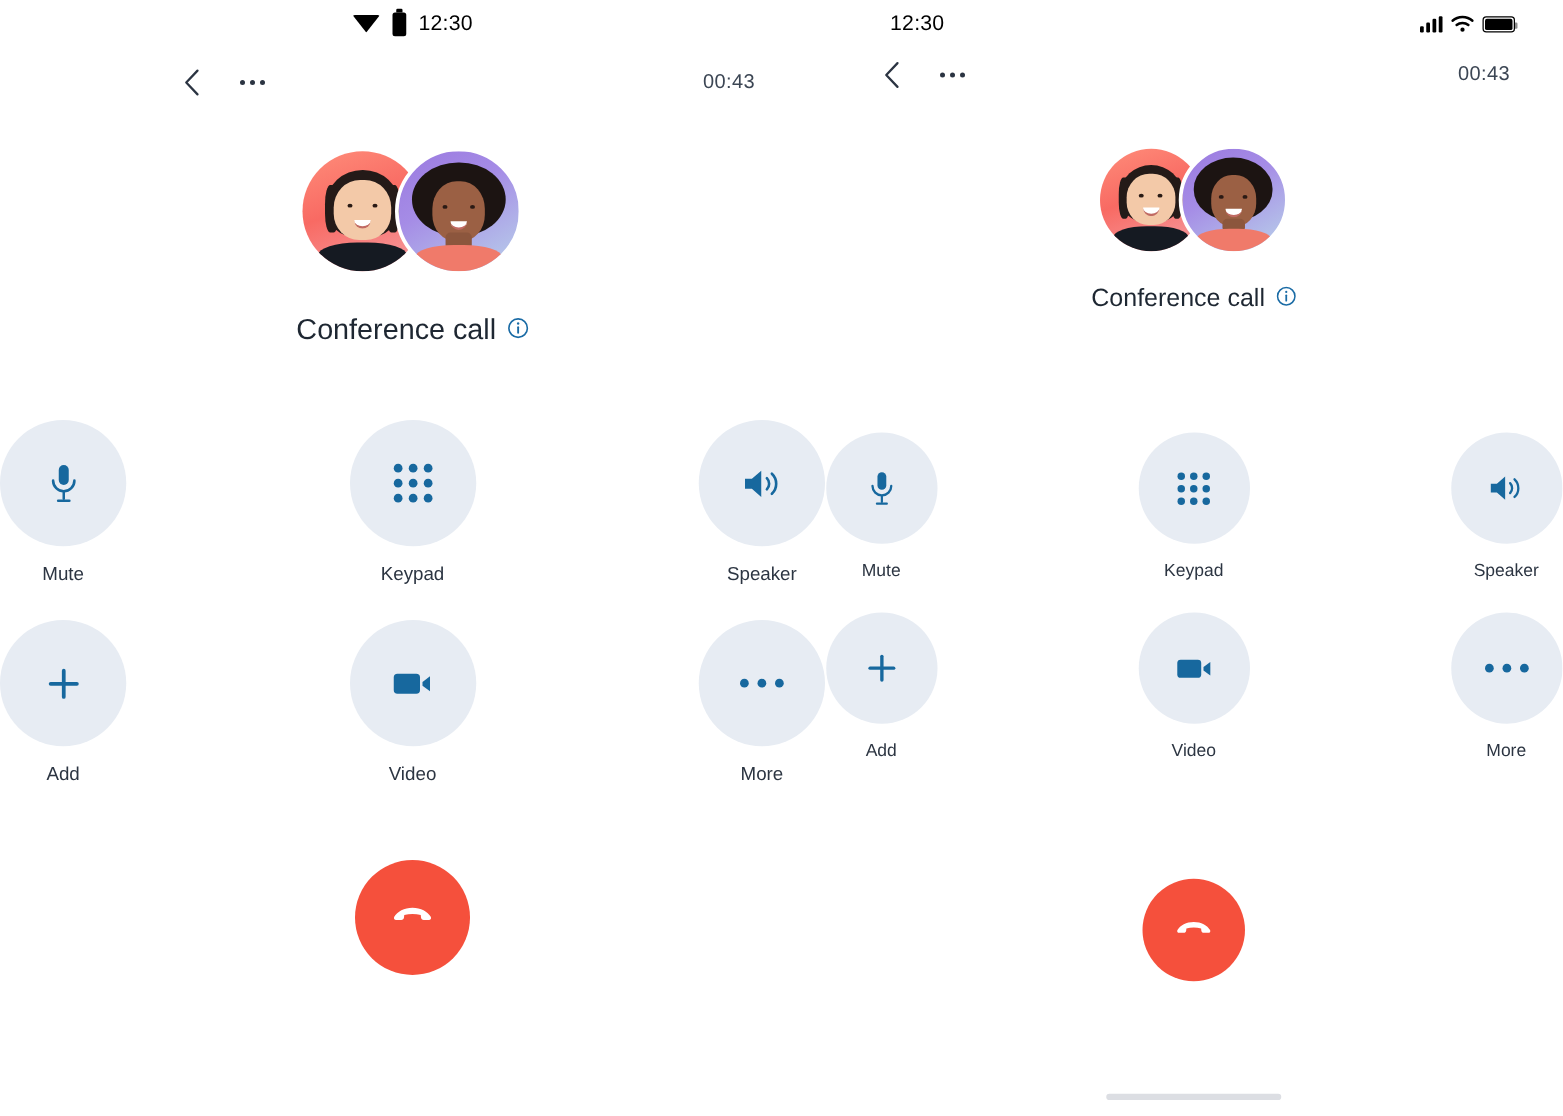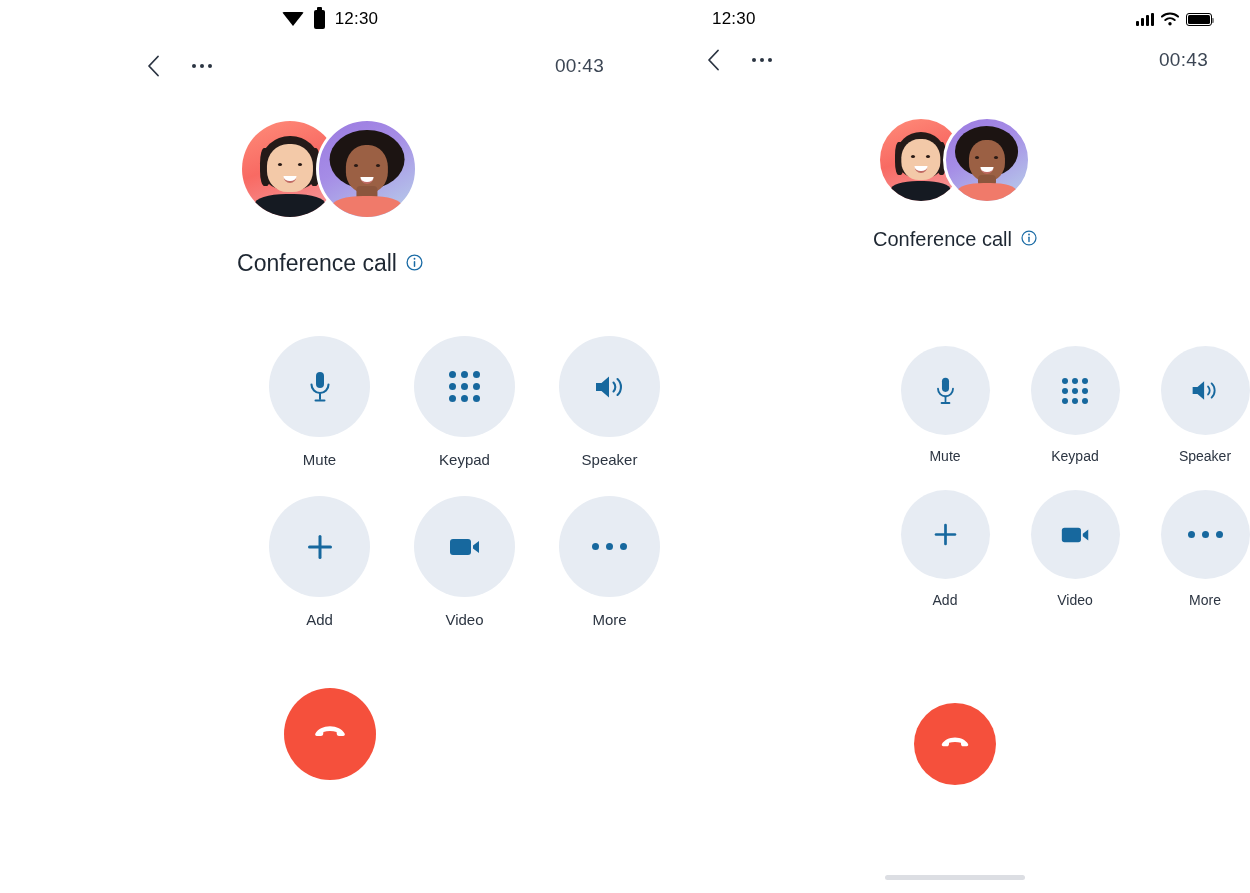--- a/index.html
+++ b/index.html
@@ -144,21 +144,21 @@
     cursor: pointer;
   }
   .nav-dots i {
     width: 4px; height: 4px;
     border-radius: 50%;
     background: #2b3442;
     display: block;
   }
   .nav-timer {
     margin-left: auto;
-    font-size: 19px;
+    font-size: 16px;
     color: #3c4654;
     letter-spacing: .3px;
   }
 
   
   .call-head {
     position: absolute;
     left: 0; right: 0;
     display: flex;
     flex-direction: column;
@@ -269,21 +269,21 @@
     position: absolute;
     left: 0; right: 0;
     display: flex;
     flex-direction: column;
   }
   .controls.android { top: 336px; }
   .controls.ios     { top: 346px; }
 
   .ctrl-row {
     display: flex;
-    justify-content: flex-end;
+    justify-content: space-between;
   }
   .android .ctrl-row { gap: 44px; }
   .ios .ctrl-row     { gap: 40px; }
   .android .ctrl-row + .ctrl-row { margin-top: 28px; }
   .ios .ctrl-row + .ctrl-row     { margin-top: 26px; }
 
   .ctrl {
     display: flex;
     flex-direction: column;
     align-items: center;

